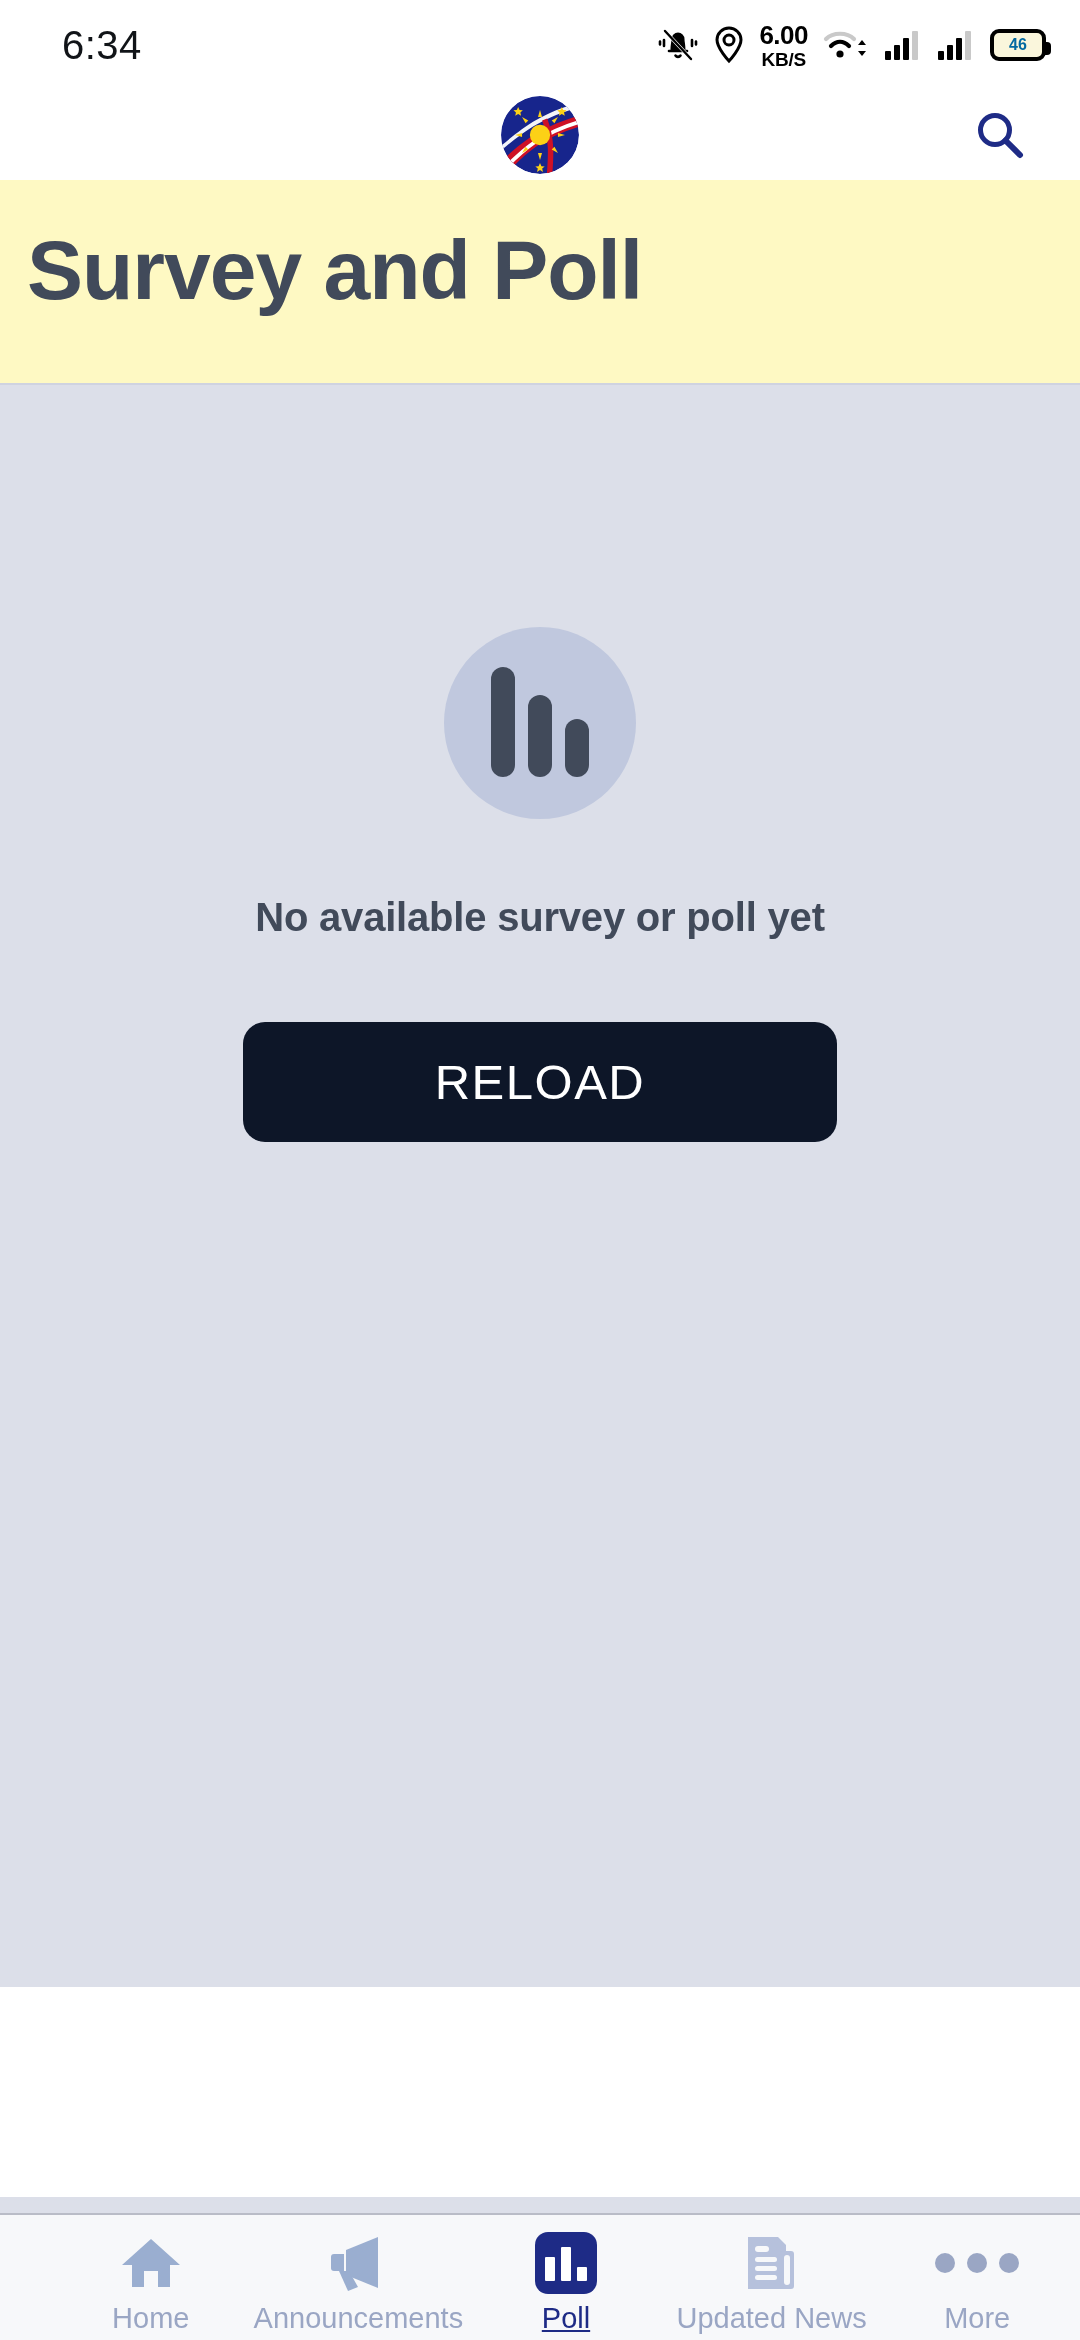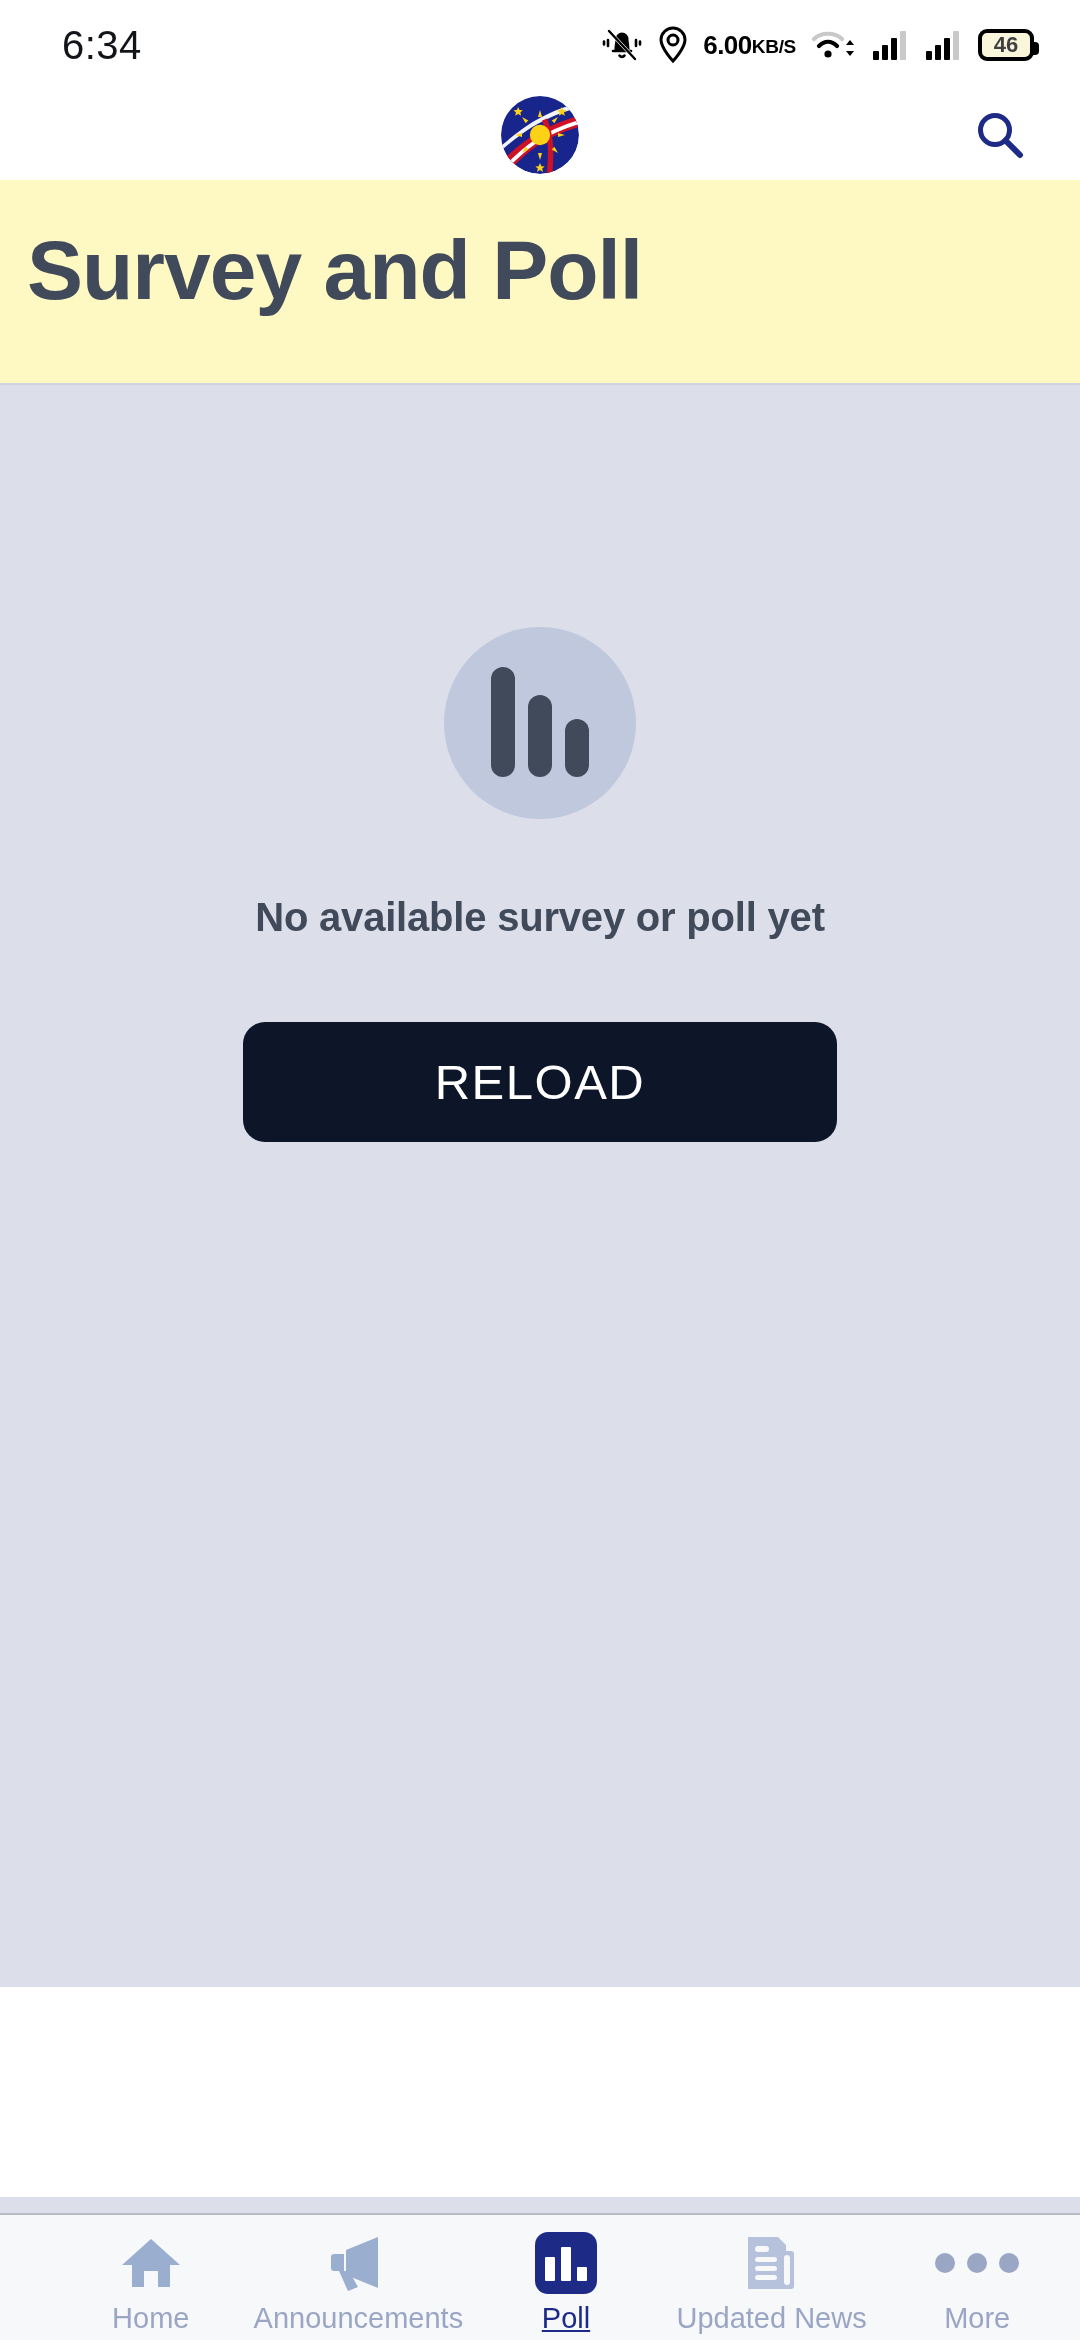--- a/index.html
+++ b/index.html
@@ -8,37 +8,37 @@
     font-family: "Liberation Sans", sans-serif;
     background:#ffffff;
     overflow:hidden;
   }
   .phone { position:relative; width:1080px; height:2340px; background:#ffffff; display:flex; flex-direction:column; }
 
   
   .statusbar {
     height:90px; flex:0 0 90px;
     display:flex; align-items:center; justify-content:space-between;
-    padding:0 46px 0 62px; background:#ffffff;
+    padding:0 34px 0 62px; background:#ffffff;
   }
   .sb-time { font-size:40px; color:#111418; letter-spacing:.5px; font-weight:400; }
   .sb-right { display:flex; align-items:center; gap:15px; }
   .sb-icon { display:flex; align-items:center; justify-content:center; }
-  .netspeed { display:flex; align-items:center; justify-content:center; line-height:1; }
+  .netspeed { display:flex; flex-direction:column; align-items:center; justify-content:center; line-height:1; }
   .netspeed .num { font-size:26px; font-weight:700; color:#000; letter-spacing:-.5px; }
   .netspeed .unit { font-size:19px; font-weight:700; color:#000; margin-top:2px; letter-spacing:-.3px; }
   .battery {
     position:relative; width:56px; height:32px; border:4px solid #000; border-radius:9px;
     background:#faf6dc; display:flex; align-items:center; justify-content:center;
   }
   .battery:after {
     content:""; position:absolute; right:-9px; top:9px; width:6px; height:13px;
     background:#000; border-radius:0 4px 4px 0;
   }
-  .battery span { font-size:22px; font-weight:600; color:#404040; line-height:1; }
+  .battery span { font-size:16px; font-weight:600; color:#0369a1; line-height:1; }
 
   
   .appbar {
     flex:0 0 90px; height:90px; background:#fff;
     display:flex; align-items:center; justify-content:center; position:relative;
   }
   .logo { width:78px; height:78px; border-radius:50%; overflow:hidden; position:relative; }
   .search-btn {
     position:absolute; right:40px; top:50%; transform:translateY(-50%);
     width:80px; height:80px; display:flex; align-items:center; justify-content:center;

